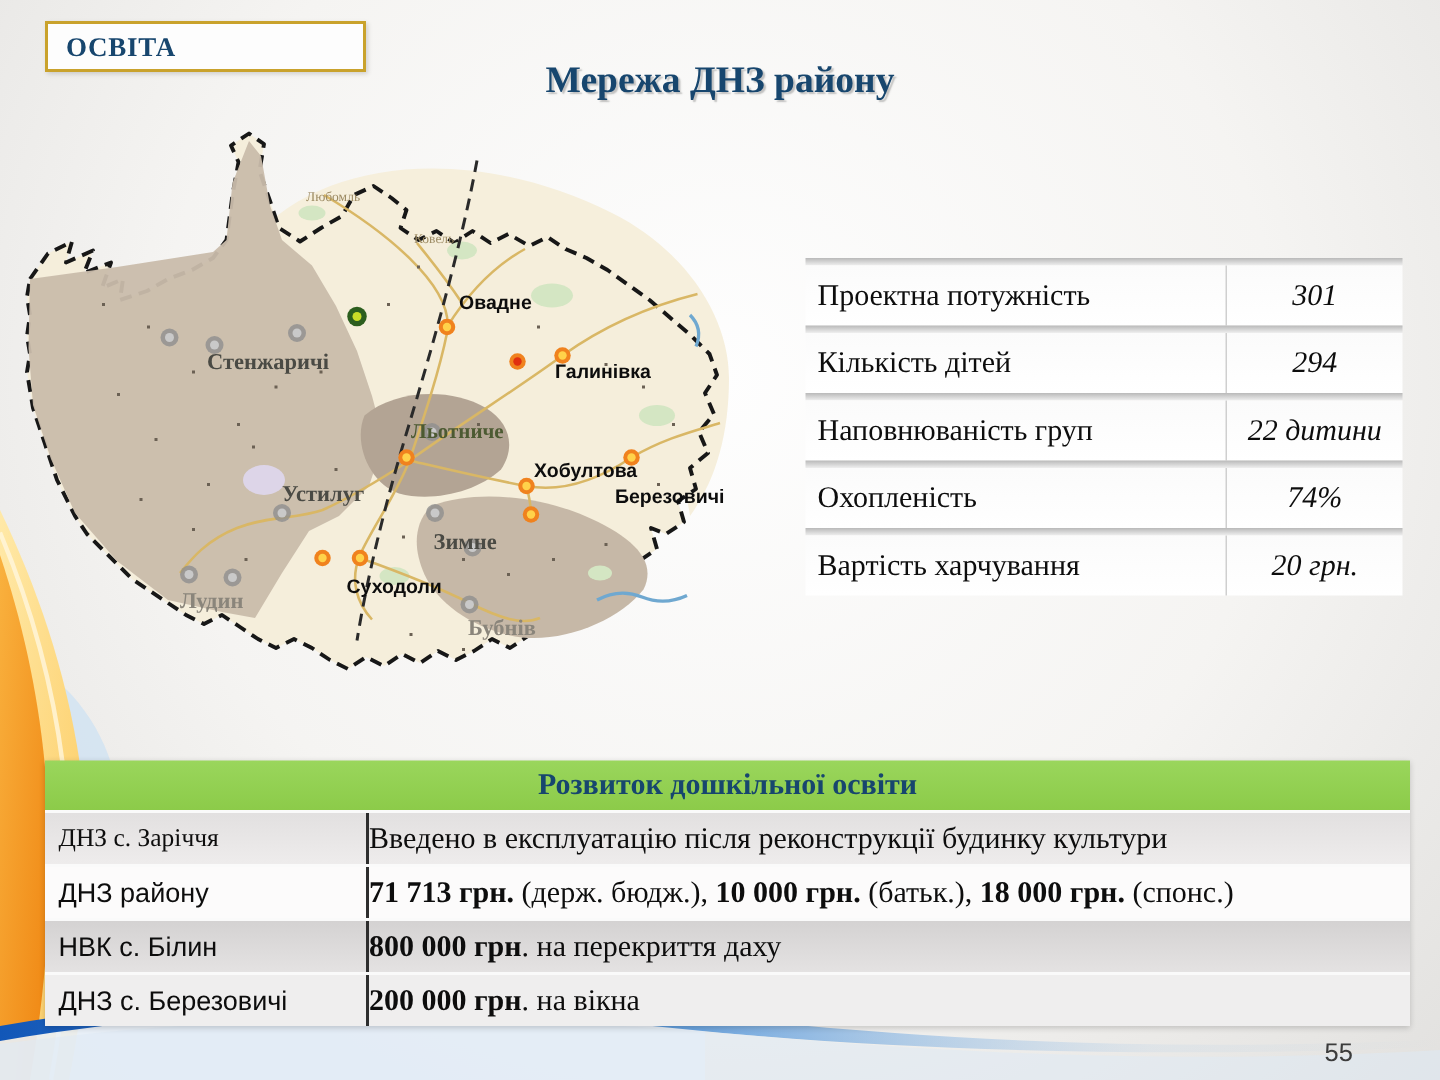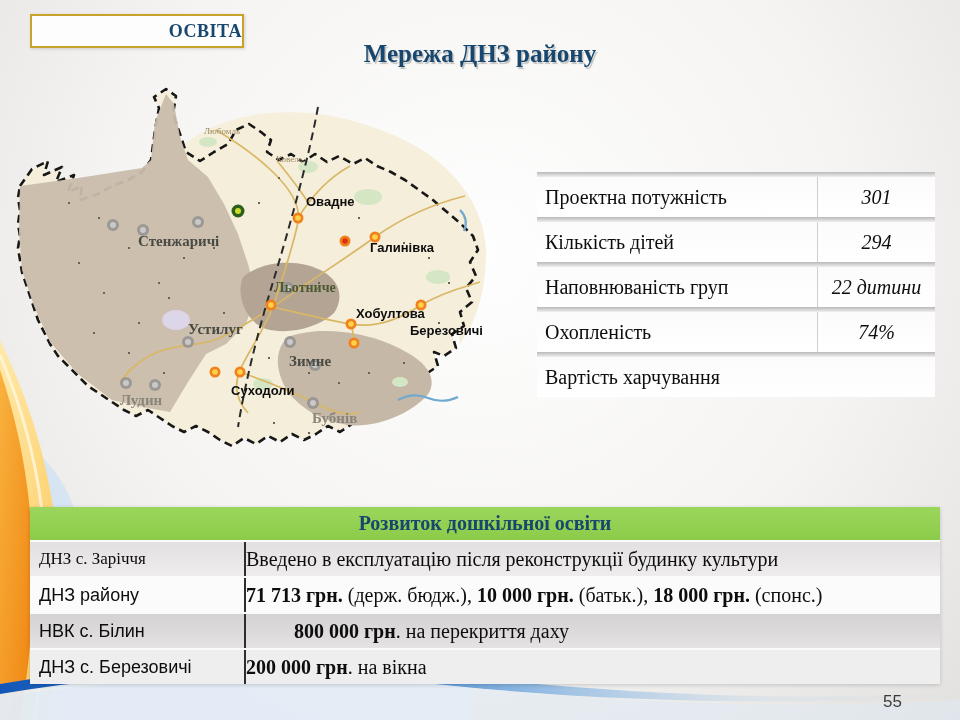--- a/index.html
+++ b/index.html
@@ -3,21 +3,21 @@
 <meta charset="utf-8">
 <style>
   html,body{margin:0;padding:0;}
   body{width:960px;height:720px;overflow:hidden;}
   .slide{position:relative;width:960px;height:720px;
     font-family:"Liberation Serif",serif;
     background:radial-gradient(ellipse at 50% 35%, #fefefe 0%, #f5f4f2 55%, #e2e1df 100%);}
   
   .badge{position:absolute;left:30px;top:14px;width:198px;height:30px;
     background:#fdfdfd;border:2px solid #c9a22c;box-shadow:1px 1px 3px rgba(0,0,0,.15);
-    display:flex;align-items:center;padding-left:12px;justify-content:flex-end;}
+    display:flex;align-items:center;padding-left:12px;}
   .badge span{color:#17466e;font-weight:bold;font-size:18px;letter-spacing:.5px;}
   .title{position:absolute;left:0;top:40px;width:960px;text-align:center;
     color:#17466e;font-weight:bold;font-size:25px;
     text-shadow:1.5px 1.5px 1px rgba(90,90,90,.35);}
   
   .map-wrap{position:absolute;left:8px;top:82px;width:500px;height:382px;}
   .map-wrap svg{width:100%;height:100%;}
   .lbl-black{font:700 13px "Liberation Sans",sans-serif;fill:#0d0d0d;}
   .lbl-darkserif{font:700 15px "Liberation Serif",serif;fill:#4a4a44;}
   .lbl-olive{font:700 14px "Liberation Serif",serif;fill:#4c5a32;}
@@ -30,21 +30,21 @@
   .stats-content{display:flex;height:40px;background:linear-gradient(#fbfbfb,#ffffff);align-items:center;}
   .stats-label{width:272px;padding-left:8px;font-size:20px;color:#0d0d0d;}
   .stats-value{flex:1;text-align:center;font-style:italic;font-size:20px;color:#0d0d0d;border-left:1px solid #cfcfcf;align-self:stretch;display:flex;align-items:center;justify-content:center;}
   
   .dev{position:absolute;left:30px;top:507px;width:910px;box-shadow:0 1px 4px rgba(0,0,0,.18);}
   .dev-header{height:33px;background:linear-gradient(#9ad65c,#8ccb49);color:#17466e;
     font-weight:bold;font-size:20px;text-align:center;line-height:33px;}
   .dev-row{display:flex;height:34px;border-top:2px solid #fafafa;}
   .dev-row.shade0{background:linear-gradient(#e2e0e0,#eeecec);}
   .dev-row.shade1{background:#fcfbfb;}
-  .dev-row.shade2{background:linear-gradient(#d4d2d2,#e4e2e2);gap:48px;}
+  .dev-row.shade2{background:linear-gradient(#d4d2d2,#e4e2e2);}
   .dev-row.shade3{background:#efeeee;}
   .dev-name{width:205px;padding-left:9px;display:flex;align-items:center;
     font-size:17px;color:#0d0d0d;border-right:2px solid #2e2e2e;}
   .dev-name.sans{font-family:"Liberation Sans",sans-serif;font-size:18px;}
   .dev-value{flex:1;padding-left:0;display:flex;align-items:center;font-size:20px;color:#0d0d0d;white-space:pre;}
   .dev-value .bseg{font-weight:bold;}
   
   .corner-decor{position:absolute;left:0;bottom:0;width:300px;height:420px;pointer-events:none;}
   .bottom-wave{position:absolute;left:0;bottom:0;width:960px;height:70px;pointer-events:none;}
   .page-num{position:absolute;right:58px;bottom:8px;
@@ -300,20 +300,21 @@
         <div class="stats-band"></div>
         <div class="stats-content">
           <div class="stats-label">Охопленість</div>
           <div class="stats-value">74%</div>
         </div>
       </div>
       <div class="stats-row">
         <div class="stats-band"></div>
         <div class="stats-content">
           <div class="stats-label">Вартість харчування</div>
+          <div class="stats-value">20 грн.</div>
         </div>
       </div>
     </div>
 
   <div class="dev">
     <div class="dev-header">Розвиток дошкільної освіти</div>
     <div id="dev-rows">
         <div class="dev-row shade0">
           <div class="dev-name">ДНЗ с. Заріччя</div>
           <div class="dev-value"><span>Введено в експлуатацію після реконструкції будинку культури</span></div>

